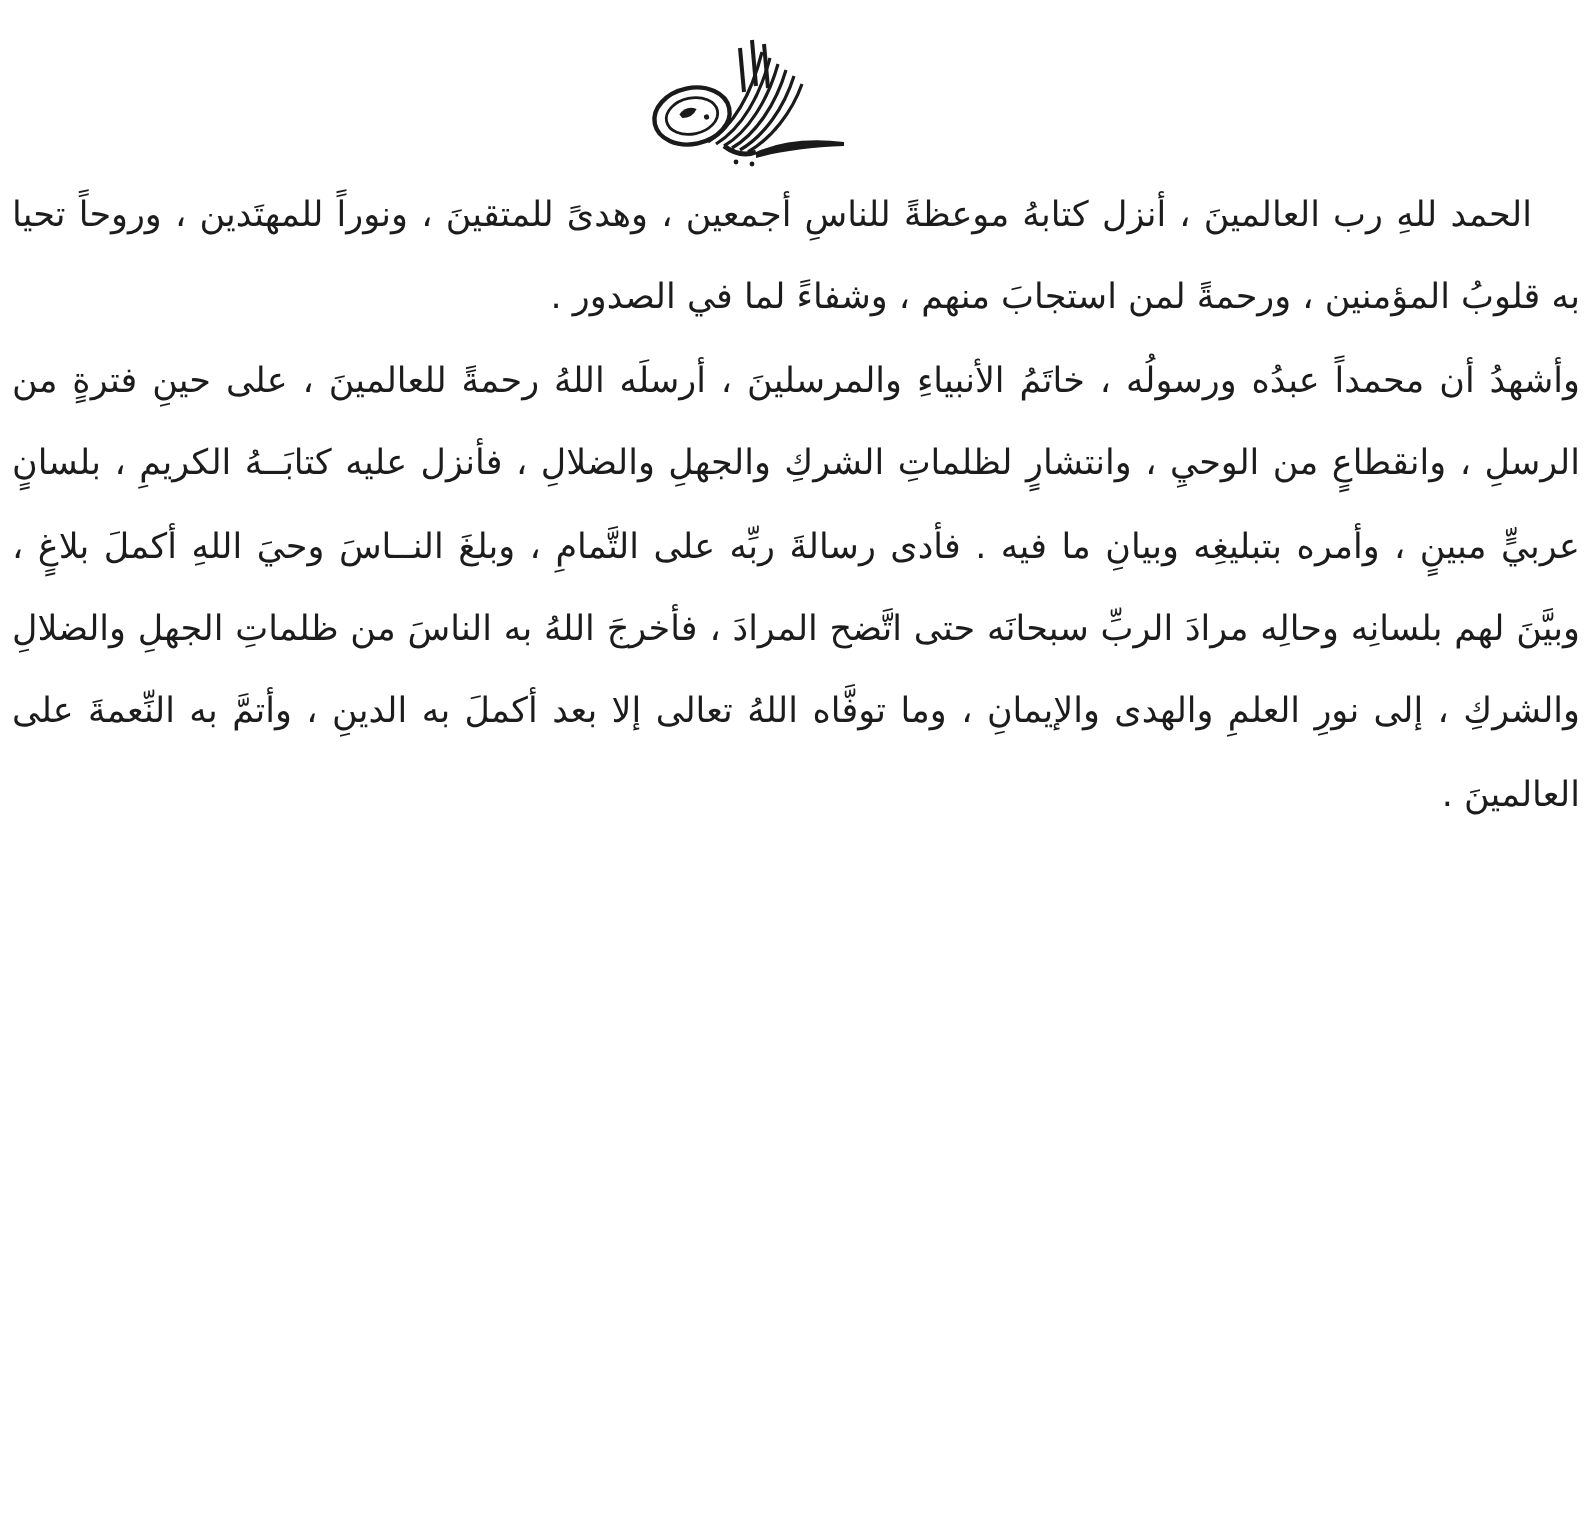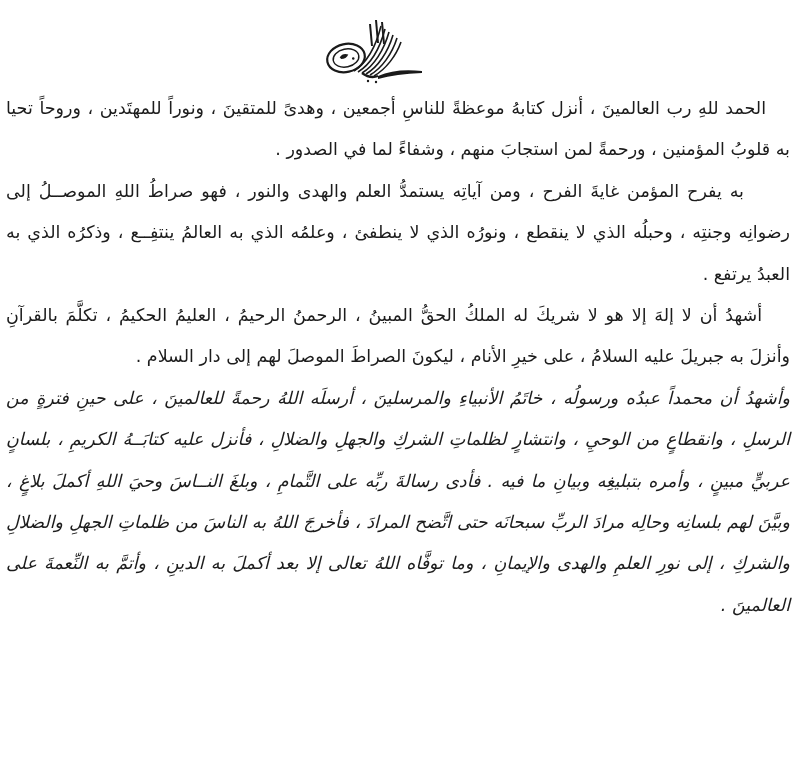--- a/index.html
+++ b/index.html
@@ -39,21 +39,21 @@
     text-align: justify;
     text-justify: inter-word;
   }
   .text-block p {
     margin: 0;
     padding: 0;
   }
   .para-1 { text-indent: 24px; }
   .para-2 { text-indent: 46px; }
   .para-3 { text-indent: 28px; }
-  .para-4 { text-indent: 0; font-style: italic; }
+  .para-4 { text-indent: 0; }
   .para-5 { text-indent: 32px; }
 </style>
 </head>
 <body>
 
 <div class="page">
 
   <div class="basmala-wrap">
     <svg viewBox="0 0 110 72" xmlns="http://www.w3.org/2000/svg" fill="none" stroke="#1a1a1a">
 
@@ -78,18 +78,16 @@
       <path d="M44 57 q 8 6 16 3" stroke-width="2.4"></path>
       <circle cx="50" cy="65" r="1.2" fill="#1a1a1a" stroke="none"></circle>
       <circle cx="58" cy="66" r="1.2" fill="#1a1a1a" stroke="none"></circle>
 
       <path d="M60 60 Q 78 52 104 55 L 104 57 Q 78 58 60 63 Z" fill="#1a1a1a" stroke="none"></path>
     </svg>
   </div>
 
   <div class="text-block">
     <p class="para-1">الحمد للهِ رب العالمينَ ، أنزل كتابهُ موعظةً للناسِ أجمعين ، وهدىً للمتقينَ ، ونوراً للمهتَدين ، وروحاً تحيا به قلوبُ المؤمنين ، ورحمةً لمن استجابَ منهم ، وشفاءً لما في الصدور .</p>
-    <p class="para-2">به يفرح المؤمن غايةَ الفرح ، ومن آياتِه يستمدُّ العلم والهدى والنور ، فهو صراطُ اللهِ الموصــلُ إلى رضوانِه وجنتِه ، وحبلُه الذي لا ينقطع ، ونورُه الذي لا ينطفئ ، وعلمُه الذي به العالمُ ينتفِــع ، وذكرُه الذي به العبدُ يرتفع .</p>
-    <p class="para-3">أشهدُ أن لا إلهَ إلا هو لا شريكَ له الملكُ الحقُّ المبينُ ، الرحمنُ الرحيمُ ، العليمُ الحكيمُ ، تكلَّمَ بالقرآنِ وأنزلَ به جبريلَ عليه السلامُ ، على خيرِ الأنام ، ليكونَ الصراطَ الموصلَ لهم إلى دار السلام .</p>
     <p class="para-4">وأشهدُ أن محمداً عبدُه ورسولُه ، خاتَمُ الأنبياءِ والمرسلينَ ، أرسلَه اللهُ رحمةً للعالمينَ ، على حينِ فترةٍ من الرسلِ ، وانقطاعٍ من الوحيِ ، وانتشارٍ لظلماتِ الشركِ والجهلِ والضلالِ ، فأنزل عليه كتابَــهُ الكريمِ ، بلسانٍ عربيٍّ مبينٍ ، وأمره بتبليغِه وبيانِ ما فيه . فأدى رسالةَ ربِّه على التَّمامِ ، وبلغَ النــاسَ وحيَ اللهِ أكملَ بلاغٍ ، وبيَّنَ لهم بلسانِه وحالِه مرادَ الربِّ سبحانَه حتى اتَّضح المرادَ ، فأخرجَ اللهُ به الناسَ من ظلماتِ الجهلِ والضلالِ والشركِ ، إلى نورِ العلمِ والهدى والإيمانِ ، وما توفَّاه اللهُ تعالى إلا بعد أكملَ به الدينِ ، وأتمَّ به النِّعمةَ على العالمينَ .</p>
   </div>
 
 </div>
 
 </body></html>

